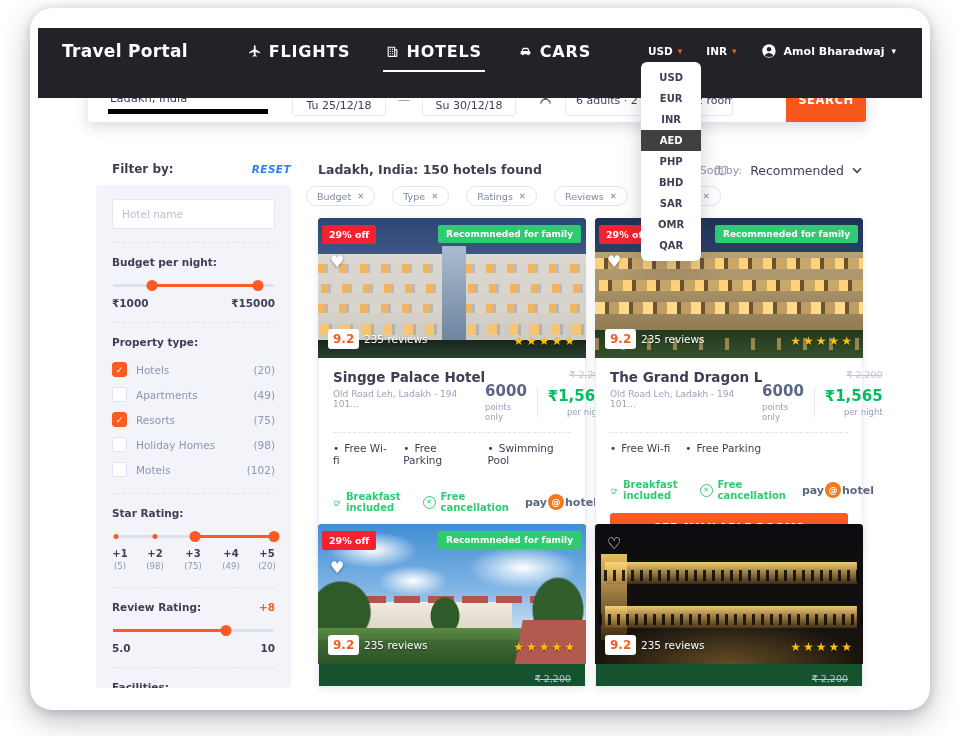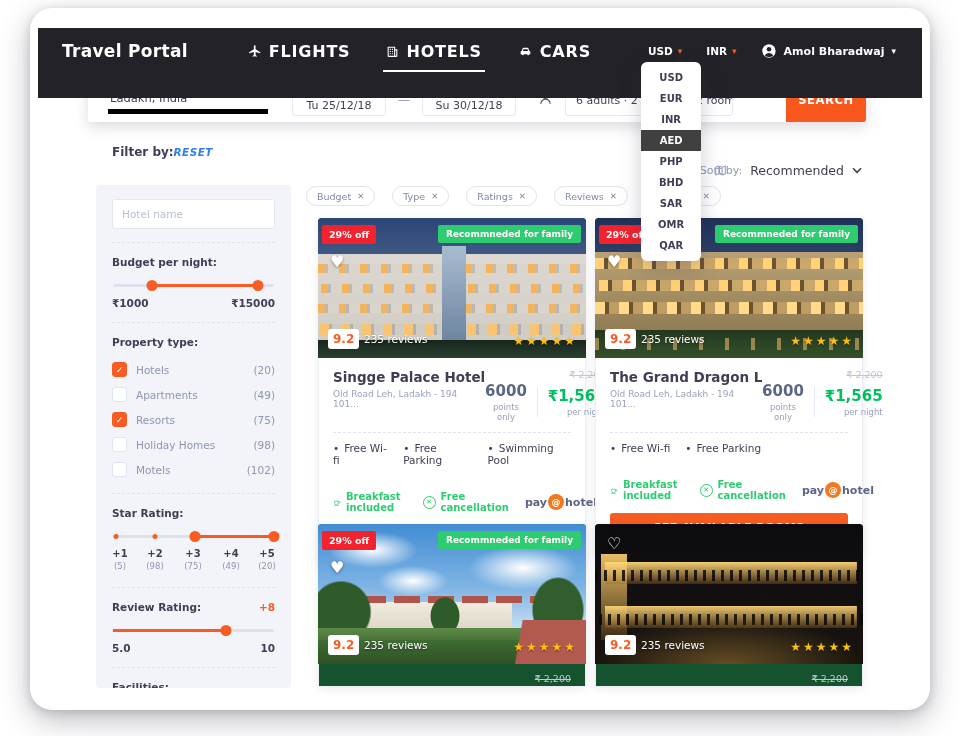--- a/index.html
+++ b/index.html
@@ -36,21 +36,21 @@
   .fcell-icon { width:34px; display:flex; align-items:center; justify-content:center; border-right:1px solid #e6e9f2; cursor:pointer; }
   .fcell-val { width:92px; display:flex; align-items:center; justify-content:center; font-size:11px; color:#3e3e54; cursor:pointer; }
   .dash-sep { margin:0 12px; color:#8d96b2; font-size:12px; }
   .guest-icon { margin-left:22px; }
   .guest-box { margin-left:12px; height:32px; border:1px solid #e6e9f2; border-radius:3px; display:flex; align-items:center;
                padding:0 10px; width:168px; overflow:hidden; white-space:nowrap; font-size:11px; color:#3e3e54; cursor:pointer; }
   .search-btn { margin-left:auto; width:80px; height:44px; background:#f8581d; color:#fff; border:none; border-radius:0 3px 3px 0;
                 font-size:11.5px; font-weight:700; letter-spacing:.6px; cursor:pointer; font-family:inherit; }
 
   
-  .fbar { position:absolute; left:74px; top:129px; width:179px; display:flex; align-items:center; }
+  .fbar { position:absolute; left:74px; top:146px; width:179px; display:flex; justify-content:space-between; align-items:center; }
   .fbar-title { font-size:12px; font-weight:700; color:#3e3e54; }
   .reset { font-size:10.5px; font-weight:700; letter-spacing:.4px; color:#2d7ff0; cursor:pointer;font-style:italic; }
   .fpanel { position:absolute; left:58px; top:169px; width:195px; height:503px; background:#f3f4f9; border-radius:4px;
             padding:14px 16px; overflow:hidden; }
   .hname { width:100%; height:30px; border:1px solid #e4e7f0; border-radius:3px; background:#fff; padding:0 9px;
            font-size:10.5px; color:#3e3e54; font-family:inherit; outline:none; }
   .hname::placeholder { color:#b9c0d4; }
   .dashdiv { border-top:1px dashed #dfe3ee; margin:13px 0; }
   .flabel { font-size:10.5px; font-weight:700; color:#3e3e54; margin-bottom:11px; display:flex; justify-content:space-between; }
   .flabel .hot { color:#f85c23; }
@@ -95,21 +95,21 @@
   .heart { position:absolute; left:12px; top:34px; color:#fff; font-size:16px; text-shadow:0 1px 3px rgba(0,0,0,.4); cursor:pointer; }
   .rate-box { position:absolute; left:10px; bottom:9px; background:#fff; color:#f85c23; font-size:12px; font-weight:700; padding:3px 5px; border-radius:3px; }
   .reviews { position:absolute; left:46px; bottom:13px; color:#fff; font-size:10.5px; text-shadow:0 1px 2px rgba(0,0,0,.5); }
   .stars { position:absolute; right:9px; bottom:10px; color:#fec00f; font-size:12px; letter-spacing:2px; text-shadow:0 1px 2px rgba(0,0,0,.4); }
   .cbody { padding:11px 14px 12px; border:1px solid #eceef5; border-top:none; border-radius:0 0 4px 4px; background:#fff; }
   .trow { display:flex; justify-content:space-between; }
   .tname { font-size:13.5px; font-weight:600; color:#3e3e54; white-space:nowrap; max-width:152px; overflow:hidden; }
   .tad { font-size:9px; color:#9aa2bd; margin-top:4px; }
   .pr { display:flex; flex-direction:column; align-items:flex-end; }
   .old { font-size:9.5px; color:#c0c6d8; text-decoration:line-through; margin-bottom:2px; }
-  .prow { display:flex; align-items:center;text-align:center; }
+  .prow { display:flex; align-items:center; }
   .pcol { display:flex; flex-direction:column; align-items:flex-end; }
   .points { font-size:15px; font-weight:700; color:#5b6685; }
   .sub { font-size:8.5px; color:#98a1bc; margin-top:2px; }
   .vdiv { width:1px; height:30px; background:#e6e9f2; margin:0 10px; }
   .price { font-size:15px; font-weight:700; color:#00bf5f; }
   .dashline { border-top:1px dashed #e0e4f0; margin:10px 0 9px; }
   .amen { display:flex; gap:15px; font-size:10.5px; color:#3e3e54; }
   .amen span b { margin-right:5px; font-weight:400; }
   .feat { display:flex; align-items:center; margin-top:25px; }
   .fitem { display:flex; align-items:center; gap:5px; margin-right:16px; font-size:10px; font-weight:600; color:#2ecc71; }
@@ -367,20 +367,21 @@
 
     <div class="flabel">
           <span>Facilities:</span>
         </div>
     
     
     
     
   </div>
 
+  <div class="rheading">Ladakh, India: 150 hotels found</div>
   <div class="chips">
     <div class="chip">
           <span>Budget</span>
           <span class="x">✕</span>
         </div>
     <div class="chip">
           <span>Type</span>
           <span class="x">✕</span>
         </div>
     <div class="chip">

